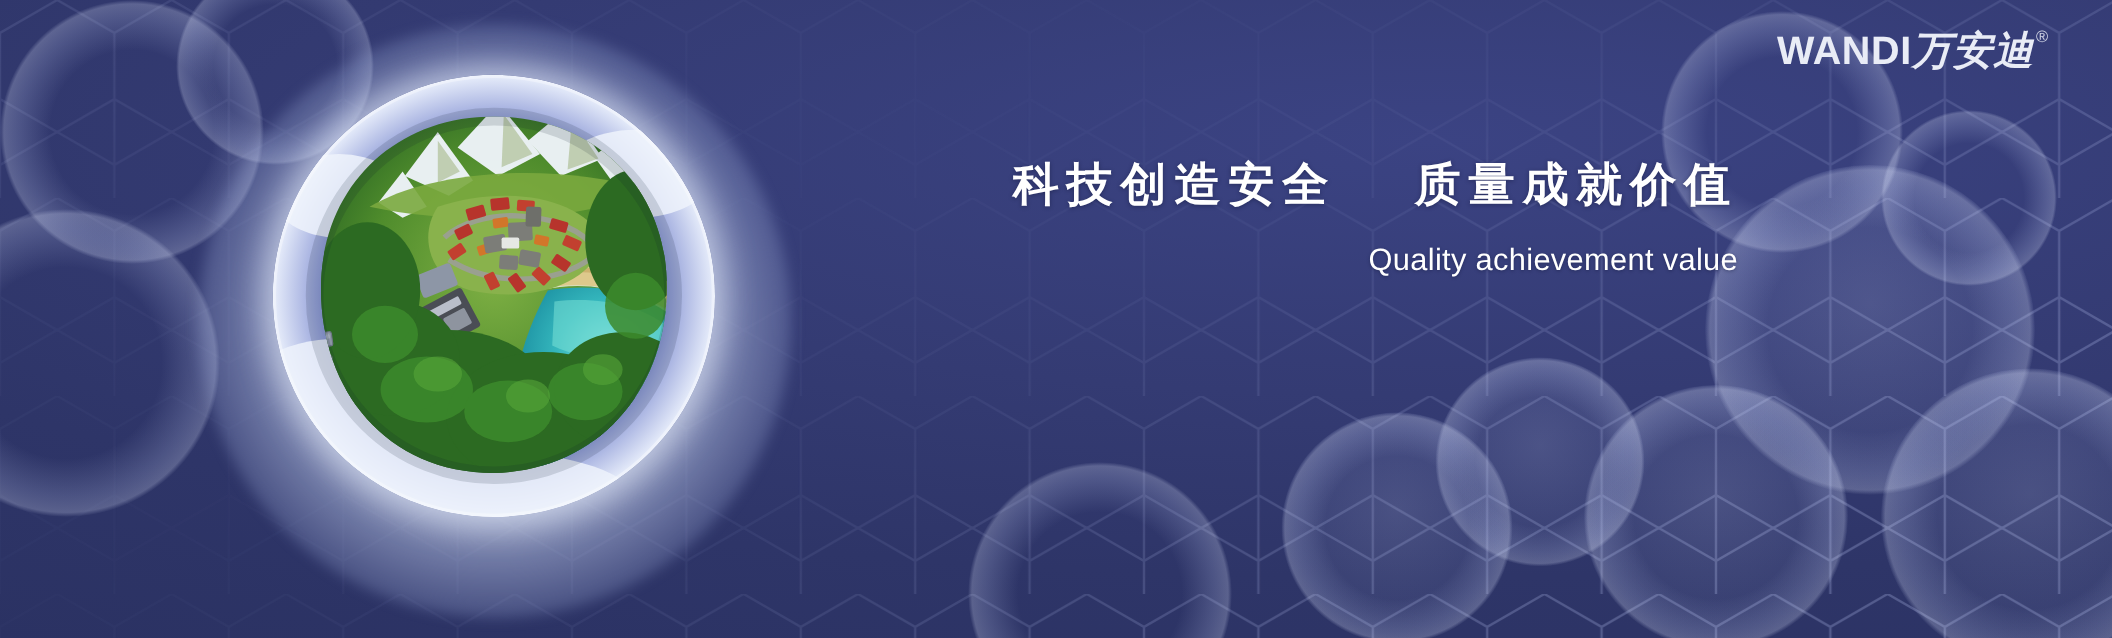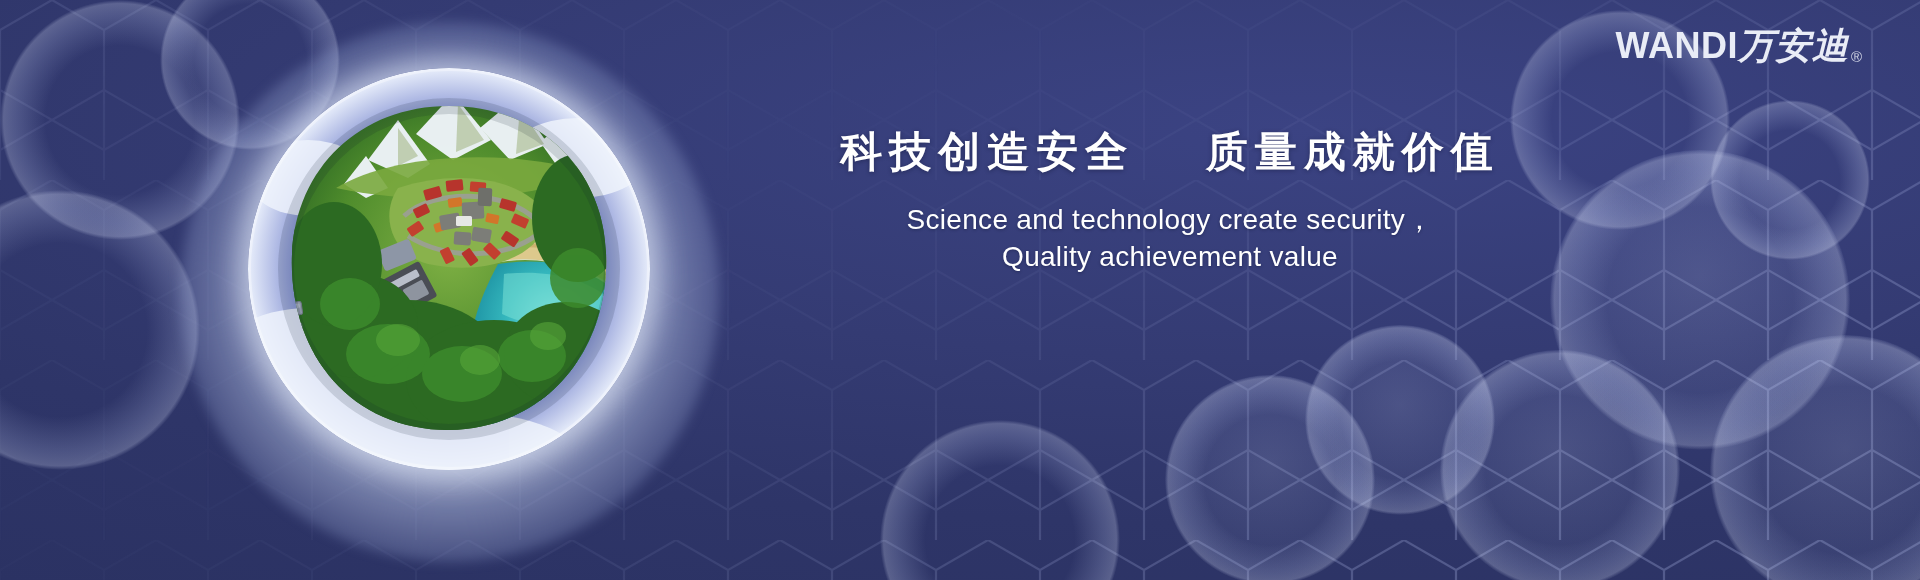--- a/index.html
+++ b/index.html
@@ -59,23 +59,23 @@
     border-radius: 50%;
     overflow: hidden;
     box-shadow: 0 0 26px 10px rgba(226,233,249,.55);
   }
   .globe-svg { display: block; width: 402px; height: 402px; }
 
   
   .copy {
     position: absolute;
     left: 760px;
-    top: 126px;
+    top: 142px;
     width: 820px;
-    text-align: center;
+    text-align: right;
     color: #ffffff;
   }
   .headline {
     font-size: 42px;
     font-weight: 700;
     letter-spacing: 7px;
     line-height: 1.25;
     white-space: nowrap;
     text-shadow: 0 1px 4px rgba(16,20,50,.45);
   }
@@ -90,21 +90,21 @@
     text-shadow: 0 1px 3px rgba(16,20,50,.40);
   }
   .sub-line { display: block; }
 
   
   .logo {
     position: absolute;
     right: 58px;
     top: 28px;
     display: flex;
-    align-items: flex-end;
+    align-items: flex-start;
     color: #e9ecf6;
   }
   .logo-text {
     font-size: 36px;
     font-weight: 700;
     letter-spacing: .5px;
     line-height: 1;
     white-space: nowrap;
   }
   .logo-cn { letter-spacing: 1px; font-style: italic; }
@@ -351,21 +351,20 @@
     </div>
   </div>
 
   <div class="copy">
     <div class="headline">
       <span>科技创造安全</span>
       <span class="gap"></span>
       <span>质量成就价值</span>
     </div>
     <div class="sub">
-      <span class="sub-line">Science and technology create security，</span>
       <span class="sub-line">Quality achievement value</span>
     </div>
   </div>
 
   <div class="logo">
     <span class="logo-text">WANDI</span>
     <span class="logo-text logo-cn">万安迪</span>
     <span class="logo-r">®</span>
   </div>
 

